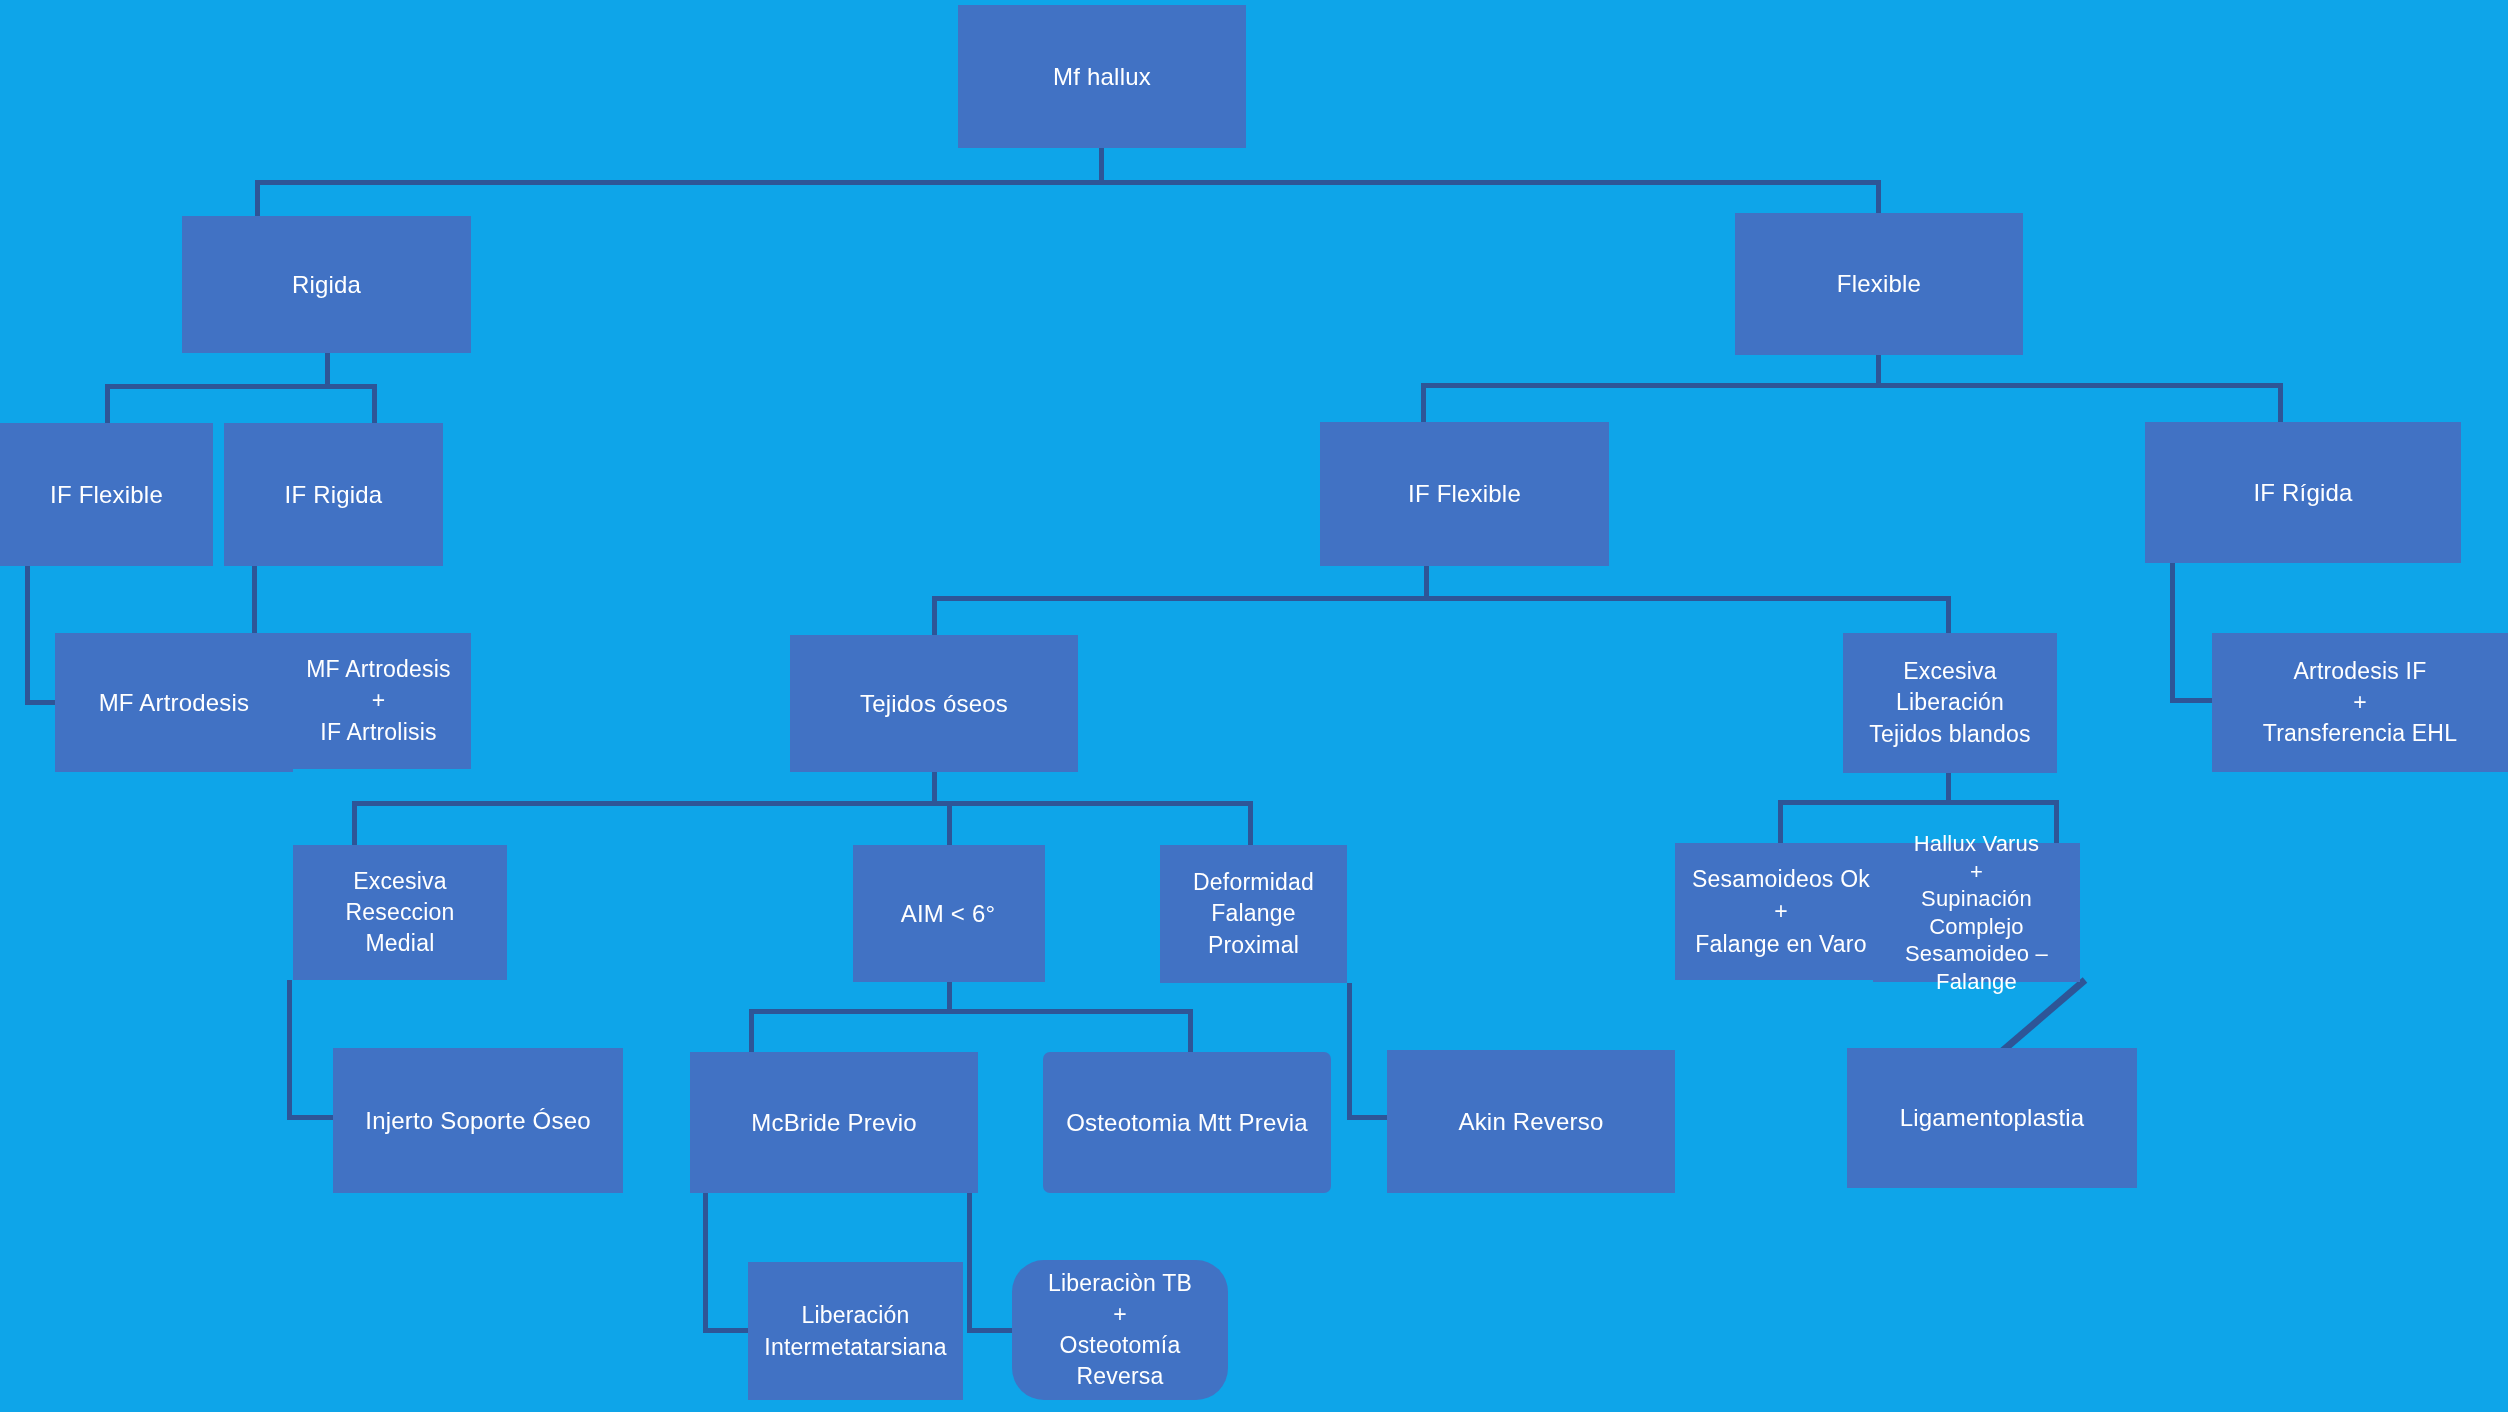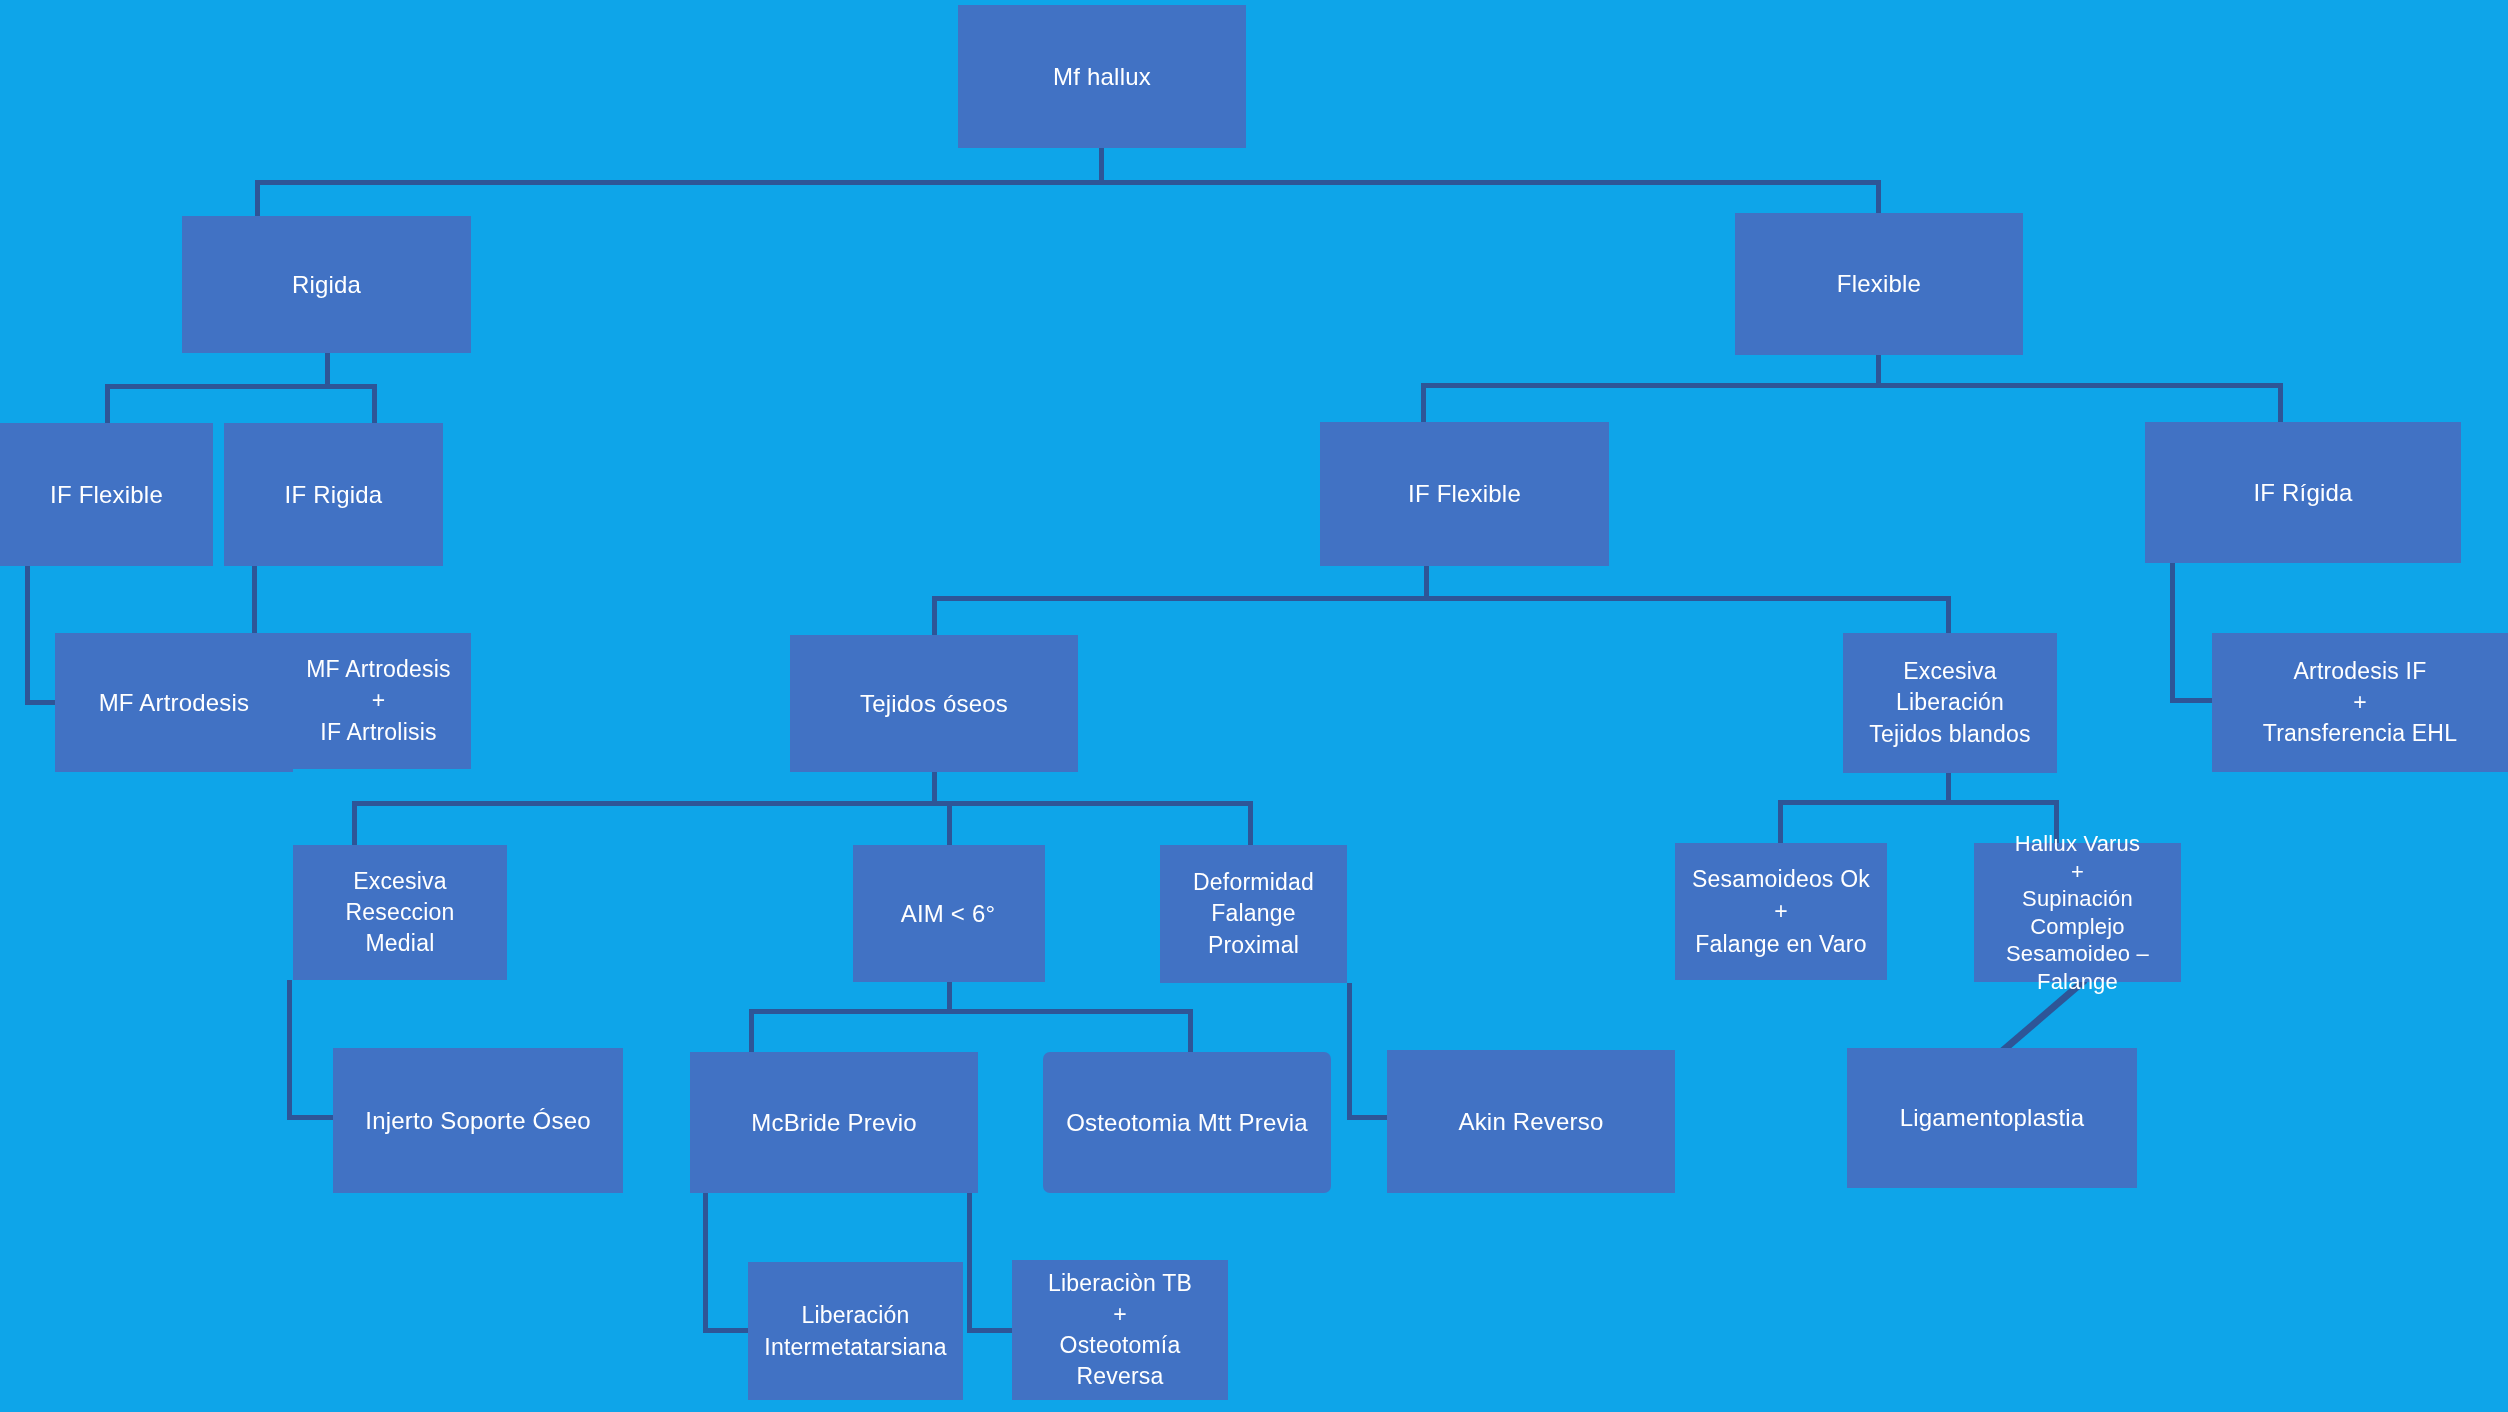--- a/index.html
+++ b/index.html
@@ -136,35 +136,35 @@
 
   <div class="node" style="left:853px;top:845px;width:192px;height:137px;padding-left:6px;">AIM &lt; 6°</div>
 
   <div class="node" style="left:1160px;top:845px;width:187px;height:138px;font-size:23px;line-height:1.35;">Deformidad  Falange
 Proximal</div>
 
   <div class="node" style="left:1675px;top:843px;width:212px;height:137px;font-size:23px;line-height:1.4;">Sesamoideos Ok
 +
 Falange en Varo</div>
 
-  <div class="node" style="left:1974px;top:843px;width:207px;height:139px;font-size:22px;line-height:1.25;">Hallux Varus
+  <div class="node" style="left:1873px;top:843px;width:207px;height:139px;font-size:22px;line-height:1.25;">Hallux Varus
 +
 Supinación Complejo
 Sesamoideo – Falange</div>
 
   <div class="node" style="left:333px;top:1048px;width:290px;height:145px;">Injerto Soporte Óseo</div>
 
   <div class="node" style="left:690px;top:1052px;width:288px;height:141px;">McBride Previo</div>
 
   <div class="node" style="left:1043px;top:1052px;width:288px;height:141px;border-radius:7px;">Osteotomia Mtt Previa</div>
 
   <div class="node" style="left:1387px;top:1050px;width:288px;height:143px;">Akin Reverso</div>
 
   <div class="node" style="left:1847px;top:1048px;width:290px;height:140px;">Ligamentoplastia</div>
 
   <div class="node" style="left:748px;top:1262px;width:215px;height:138px;font-size:23px;line-height:1.4;">Liberación
 Intermetatarsiana</div>
 
-  <div class="node" style="left:1012px;top:1260px;width:216px;height:140px;font-size:23px;line-height:1.35;">Liberaciòn TB
+  <div class="node" style="left:1012px;top:1260px;width:216px;height:140px;font-size:23px;line-height:1.35;border-radius:32px;">Liberaciòn TB
 +
 Osteotomía Reversa</div>
 
 </div>
 
 </body></html>

